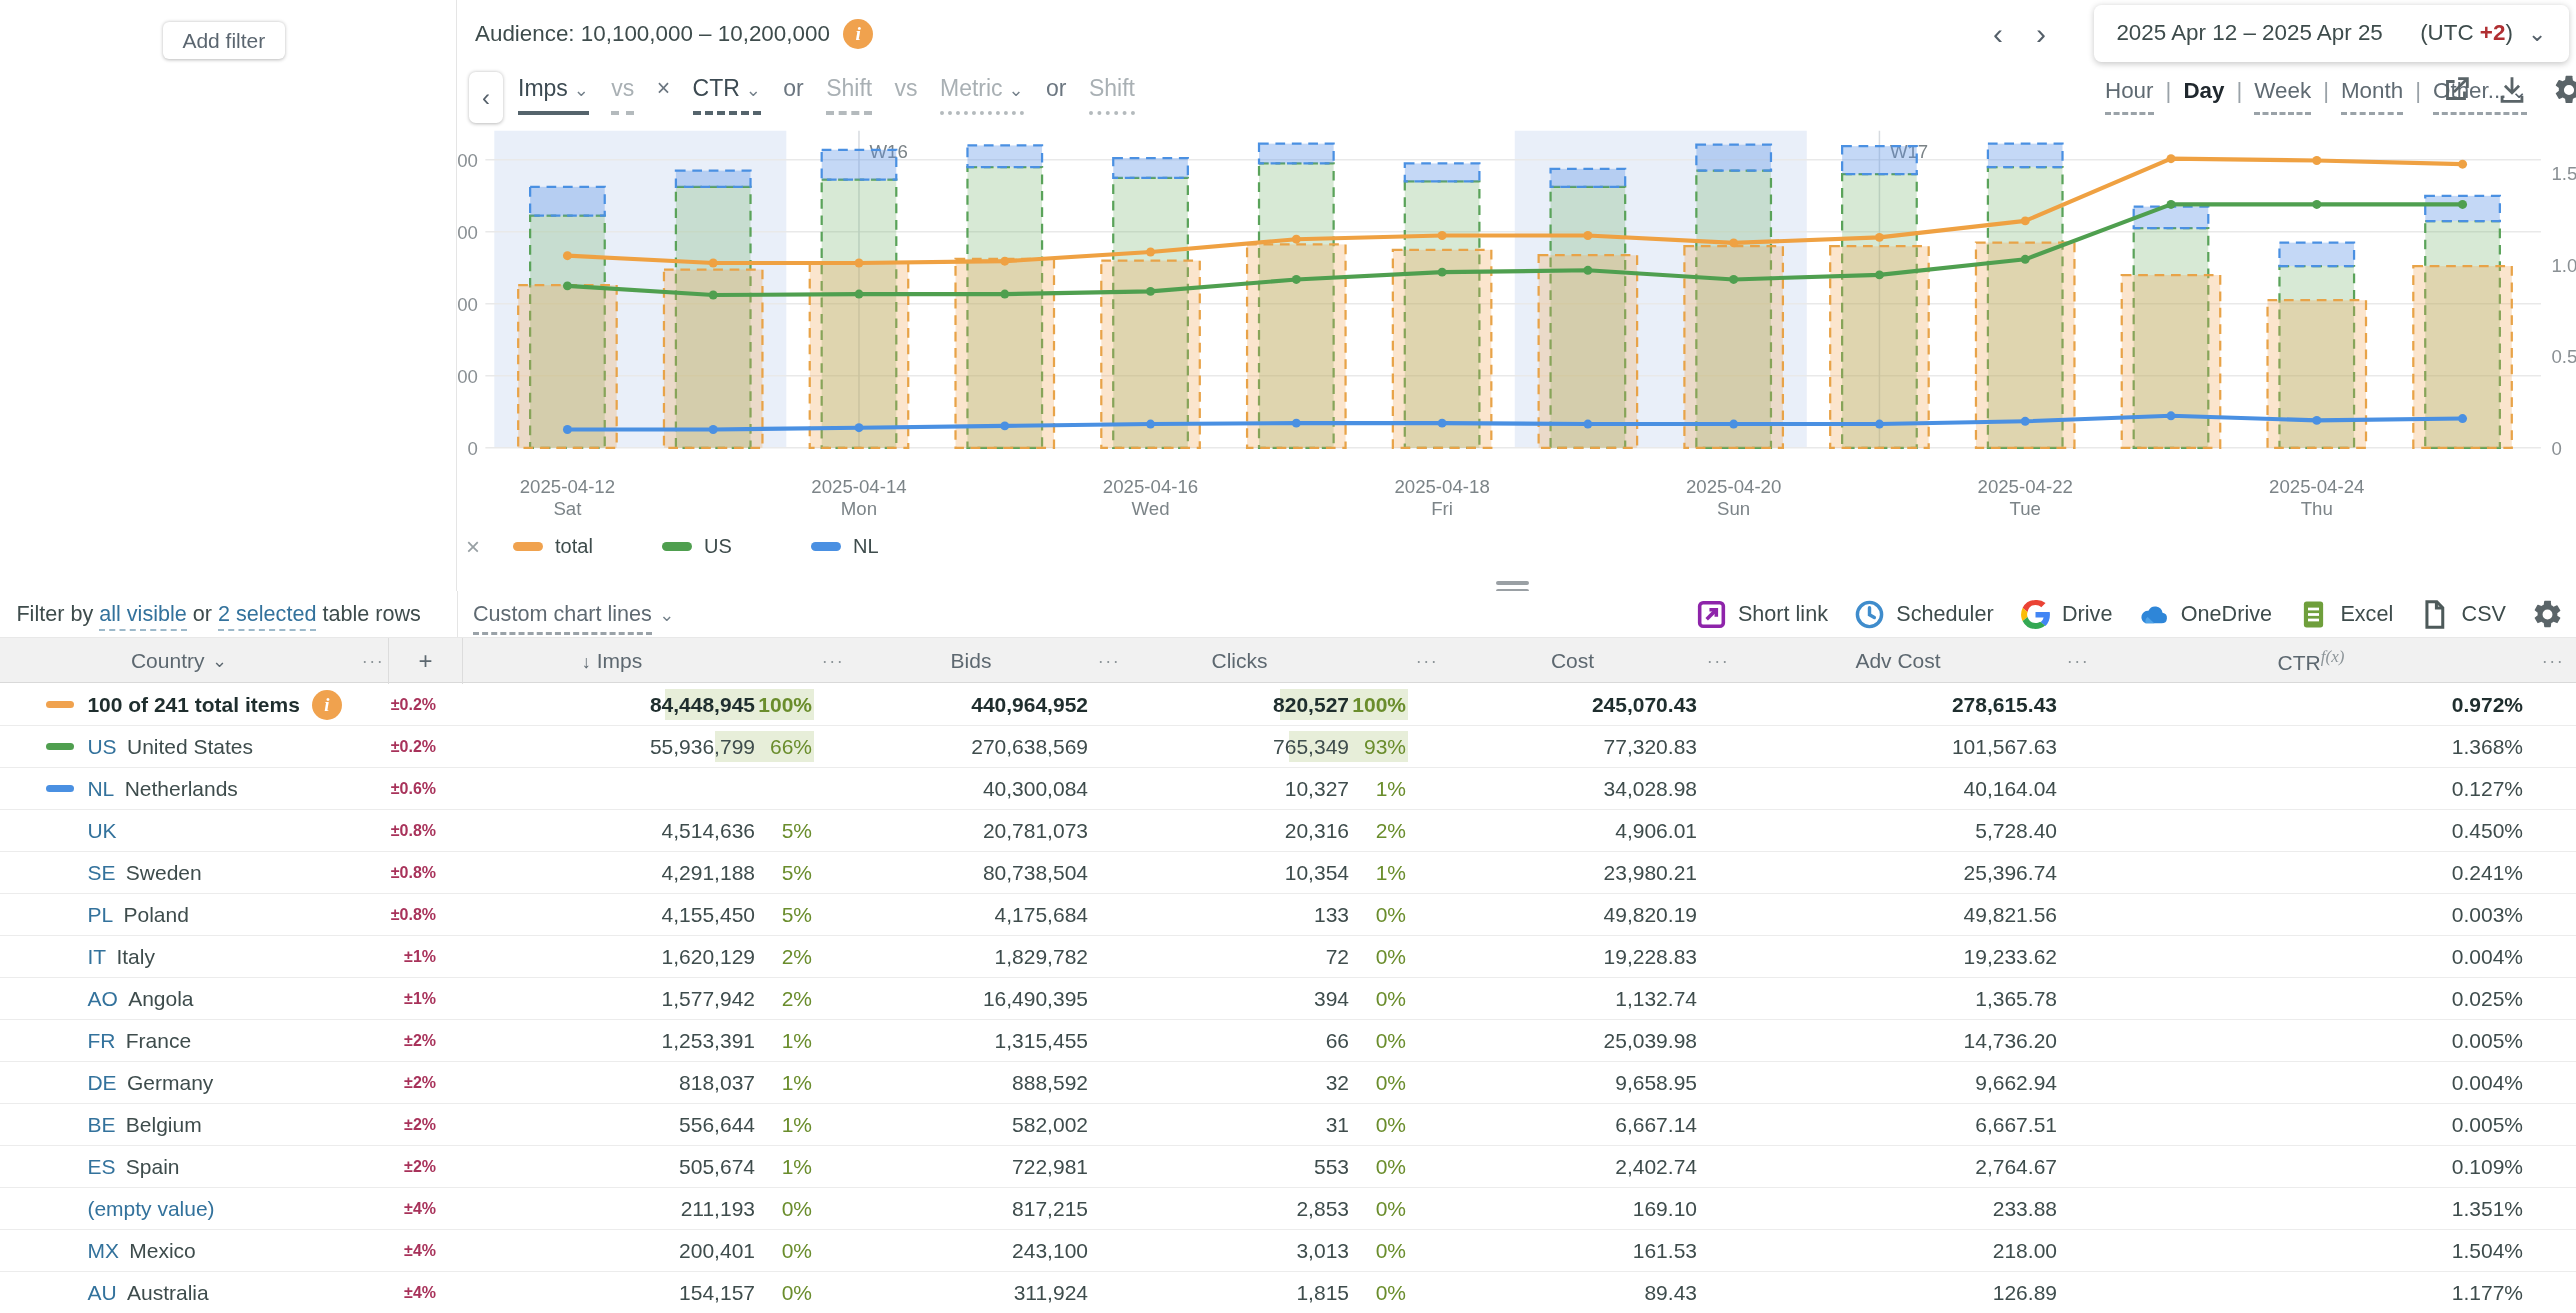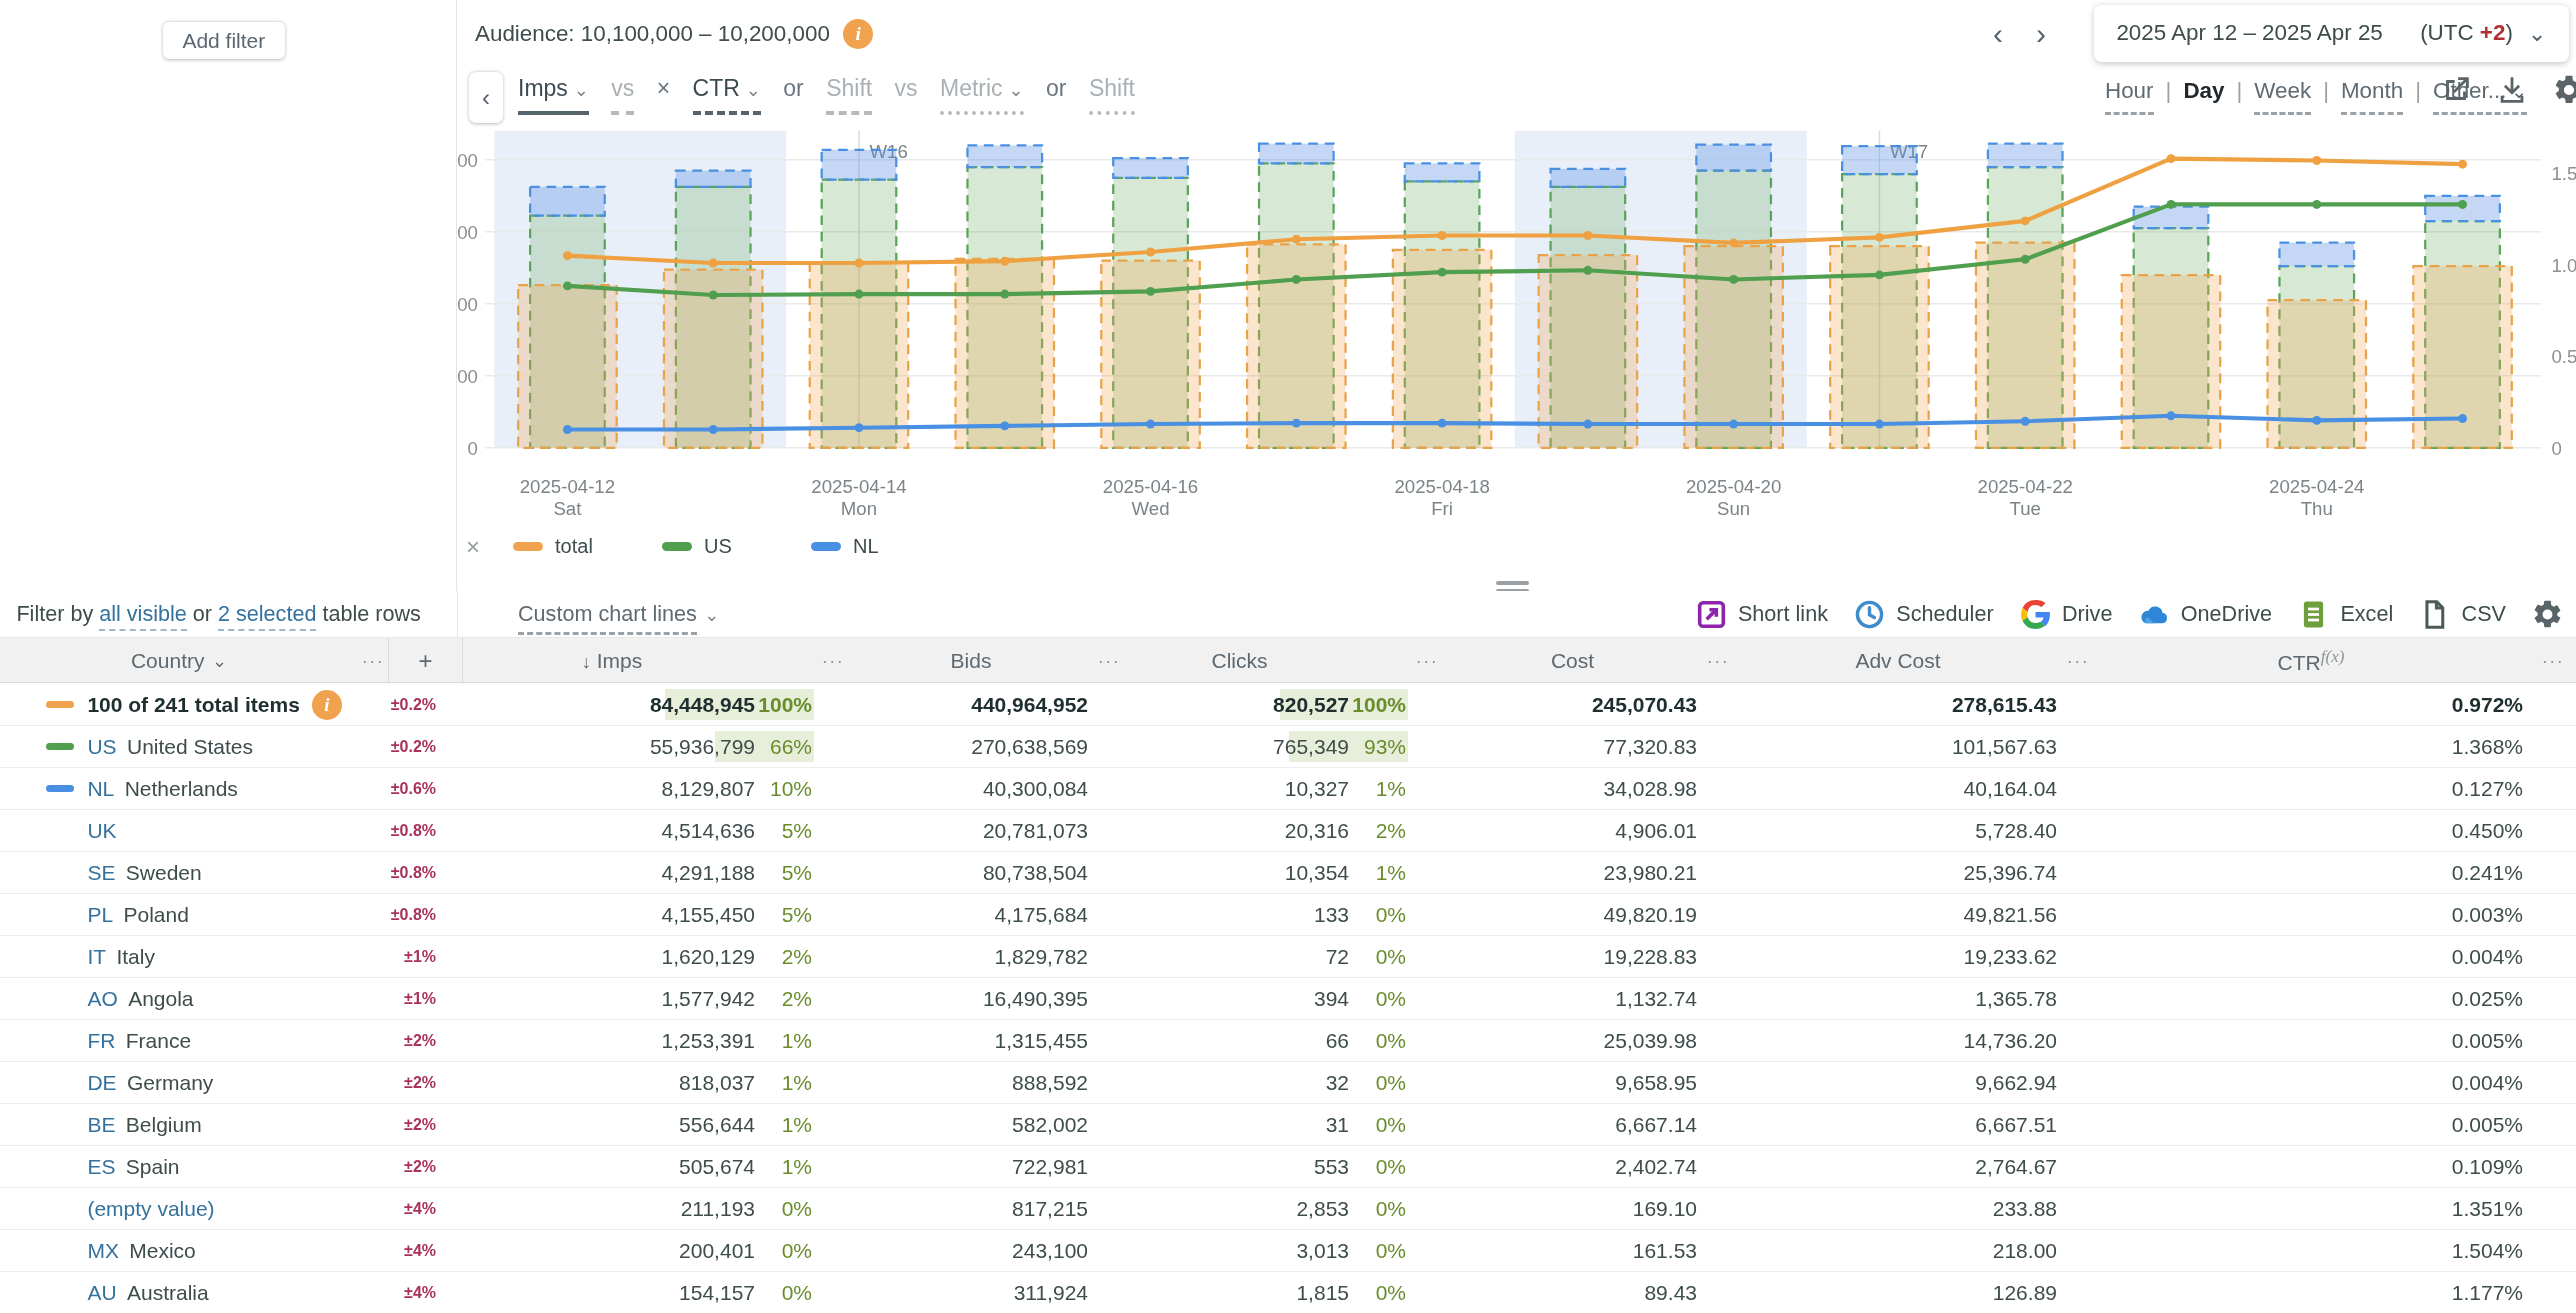--- a/index.html
+++ b/index.html
@@ -58,21 +58,21 @@
 
   .drag-handle { position:absolute; left:1039px; top:581px; width:33px; cursor:row-resize; }
   .drag-handle div { height:3.7px; background:#9aa0a4; border-radius:2.2px; margin-bottom:4.5px; }
 
   
   .toolbar { position:absolute; left:0; top:591px; width:2576px; height:46px; background:#fff; display:flex; align-items:center; }
   .filter-text { position:absolute; left:16.4px; font-size:21.6px; color:#3e4c4c; white-space:nowrap; }
   .dash-link { color:#33729c; border-bottom:2.2px dashed #9cb8c9; padding-bottom:3px; cursor:pointer; }
   .tb-divider { position:absolute; left:457px; top:0; height:46px; border-left:1.5px solid #e5e5e5; }
   .custom-lines { position:absolute; left:473px; font-size:21.6px; color:#5f6a72; cursor:pointer; }
-  .custom-lines .lbl { border-bottom:3px dashed #9aa2a8; padding-bottom:6px;margin-left:45px; }
+  .custom-lines .lbl { border-bottom:3px dashed #9aa2a8; padding-bottom:6px; }
   .custom-lines .chv { margin-left:7.5px; font-size:18px; color:#74808a; }
   .exports { position:absolute; right:12px; display:flex; align-items:center; gap:25px;justify-content:flex-end; }
   .exp-btn { display:flex; align-items:center; gap:10.4px; font-size:21.6px; color:#3e4c4c; cursor:pointer; }
   .exp-btn svg { width:33px; height:33px; }
 
   
   .grid-cols { display:grid; grid-template-columns:358px 30px 75px 298px 57px 30px 246px 30px 231px 57px 30px 261px 30px 330px 30px 436px 48px; }
   .thead { position:absolute; left:0; top:637px; width:2576px; height:46px; background:#f1f1f1;
     border-top:0.7px solid #e8e8e8; border-bottom:0.7px solid #d9d9d9; align-items:center; font-size:21px; color:#5d6870; }
   .hc { text-align:center; white-space:nowrap; }
@@ -443,24 +443,20 @@
         <div class="c-num col-adv">101,567.63</div>
         <div class="c-num col-ctr">1.368%</div>
       </div>
       <div class="trow grid-cols">
         <div class="c-country">
           <span class="swatch" style="background: rgb(74, 144, 226);"></span>
           <span class="ccode">NL</span>
           <span class="cname">Netherlands</span>
         </div>
         <div class="c-delta">±0.6%</div>
-        <div class="c-merge imps">
-          <span class="num">8,129,807</span>
-          <span class="pct">10%</span>
-        </div>
         <div class="c-num col-bids">40,300,084</div>
         <div class="c-merge clicks">
           <span class="num">10,327</span>
           <span class="pct">1%</span>
         </div>
         <div class="c-num col-cost">34,028.98</div>
         <div class="c-num col-adv">40,164.04</div>
         <div class="c-num col-ctr">0.127%</div>
       </div>
       <div class="trow grid-cols">

